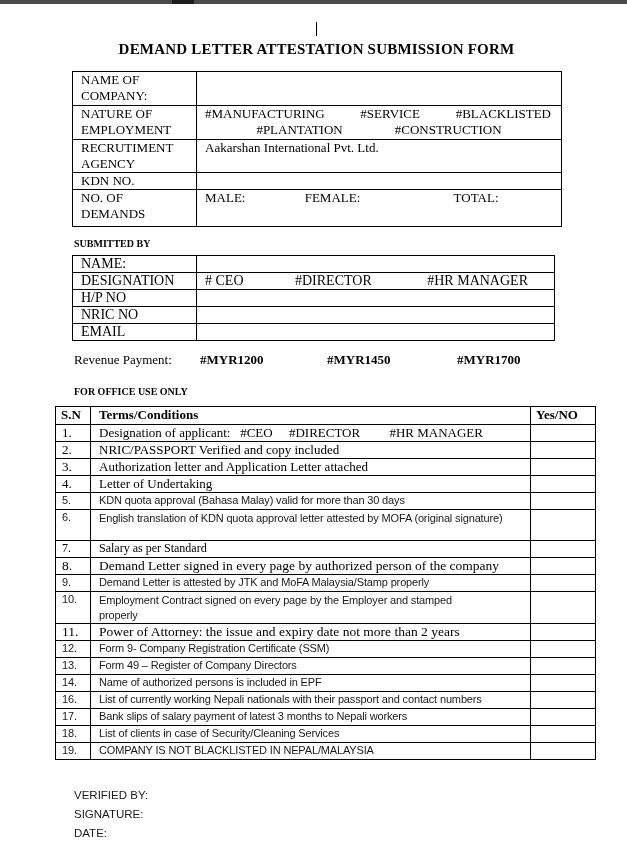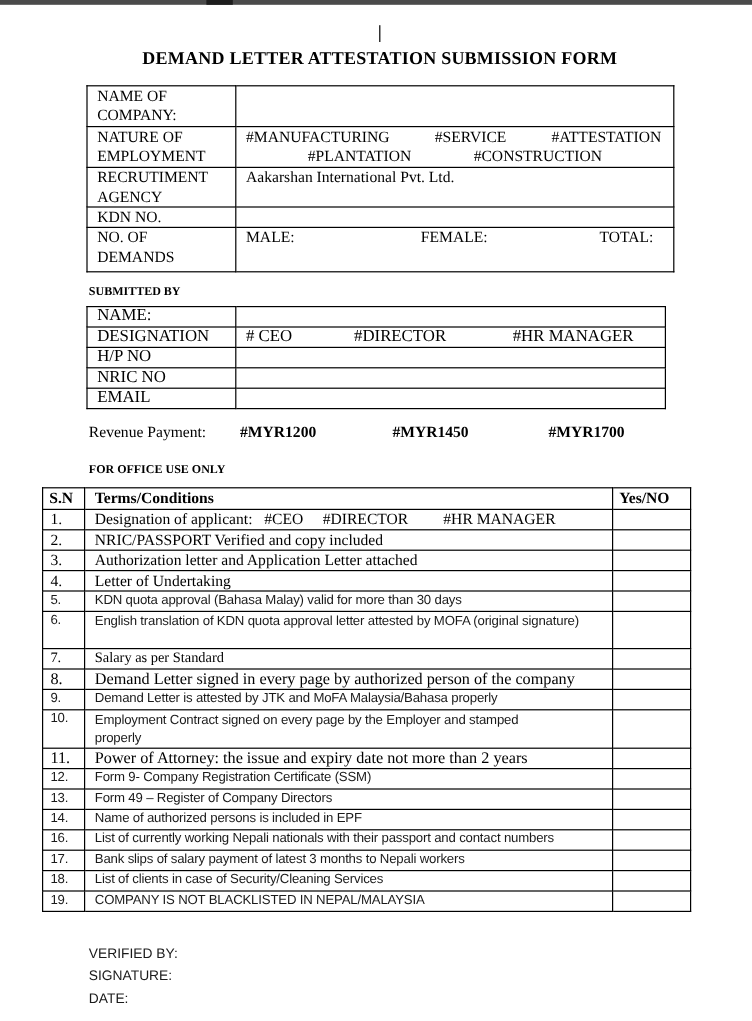--- a/index.html
+++ b/index.html
@@ -20,37 +20,37 @@
         white-space:nowrap;font-weight:normal;text-align:left;}
 
   
   .tbl1{position:absolute;left:72px;top:71px;width:489px;font-size:13px;line-height:16px;}
   .tbl1 td.lbl{white-space:normal;}
   .tbl1 .r1{height:34px;} .tbl1 .r2{height:34px;} .tbl1 .r3{height:33px;}
   .tbl1 .r4{height:16px;} .tbl1 .r5{height:37px;}
   .nature-l1{display:flex;justify-content:space-between;padding-right:2px;}
   .nature-l2{display:flex;justify-content:center;gap:52px;}
   .demand-fields span{display:inline-block;text-align:center;}
-  .demand-fields .f2{margin-left:102px;} .demand-fields .f3{margin-left:90px;}
+  .demand-fields .f2{margin-left:56px;} .demand-fields .f3{margin-left:90px;}
 
   
   .h-bold{position:absolute;font-weight:bold;font-size:10px;}
   .tbl2{position:absolute;left:72px;top:255px;width:482px;font-size:14px;line-height:15px;}
   .tbl2 tr{height:17px;}
   .desig-opts span{display:inline-block;}
   .desig-opts .o2{margin-left:48px;} .desig-opts .o3{margin-left:52px;}
 
   
   .revenue{position:absolute;left:74px;top:352px;width:480px;height:17px;font-size:13px;}
   .revenue span{position:absolute;top:0;}
   .rev-label{left:0;}
   .rev-o1{left:126px;font-weight:bold;} .rev-o2{left:253px;font-weight:bold;} .rev-o3{left:383px;font-weight:bold;}
 
   
-  .tbl3{position:absolute;left:35px;top:406px;width:540px;}
+  .tbl3{position:absolute;left:55px;top:406px;width:540px;}
   .tbl3 th{font-weight:bold;font-size:13px;line-height:16px;}
   .tbl3 tr{height:17px;}
   .tbl3 tr.hdr{height:18px;}
   .tbl3 tr.h2{height:31px;}
   .tbl3 td.c-sn{padding:0 0 0 6px;}
   .tbl3 th.c-sn{padding:0 0 0 5px;}
   .tbl3 th.c-yn{padding:0 0 0 5px;}
   tr.f-serif{font-family:"Liberation Serif",serif;font-size:13px;line-height:16px;}
   tr.f-serif-sm{font-family:"Liberation Serif",serif;font-size:12px;line-height:15px;}
   tr.f-serif-lg{font-family:"Liberation Serif",serif;font-size:13.5px;line-height:16px;}
@@ -87,21 +87,21 @@
         <tr class="r1">
       <td class="lbl">NAME OF COMPANY:</td>
       <td></td>
     </tr>
     <tr class="r2">
       <td class="lbl">NATURE OF EMPLOYMENT</td>
       <td>
         <div class="nature-l1">
           <span>#MANUFACTURING</span>
           <span>#SERVICE</span>
-          <span>#ATTESTATION</span>
+          <span>#BLACKLISTED</span>
         </div>
         <div class="nature-l2">
           <span>#PLANTATION</span>
           <span>#CONSTRUCTION</span>
         </div>
       </td>
     </tr>
     <tr class="r3">
       <td class="lbl">RECRUTIMENT AGENCY</td>
       <td>Aakarshan International Pvt. Ltd.</td>
@@ -216,21 +216,21 @@
       <td>Salary as per Standard</td>
       <td></td>
     </tr>
     <tr class="f-serif-lg">
       <td class="c-sn">8.</td>
       <td>Demand Letter signed in every page by authorized person of the company</td>
       <td></td>
     </tr>
     <tr class="f-sans">
       <td class="c-sn">9.</td>
-      <td>Demand Letter is attested by JTK and MoFA Malaysia/Bahasa properly</td>
+      <td>Demand Letter is attested by JTK and MoFA Malaysia/Stamp properly</td>
       <td></td>
     </tr>
     <tr class="f-sans h2">
       <td class="c-sn">10.</td>
       <td class="wrap-narrow">Employment Contract signed on every page by the Employer and stamped properly</td>
       <td></td>
     </tr>
     <tr class="f-serif-lg">
       <td class="c-sn">11.</td>
       <td>Power of Attorney: the issue and expiry date not more than 2 years</td>

